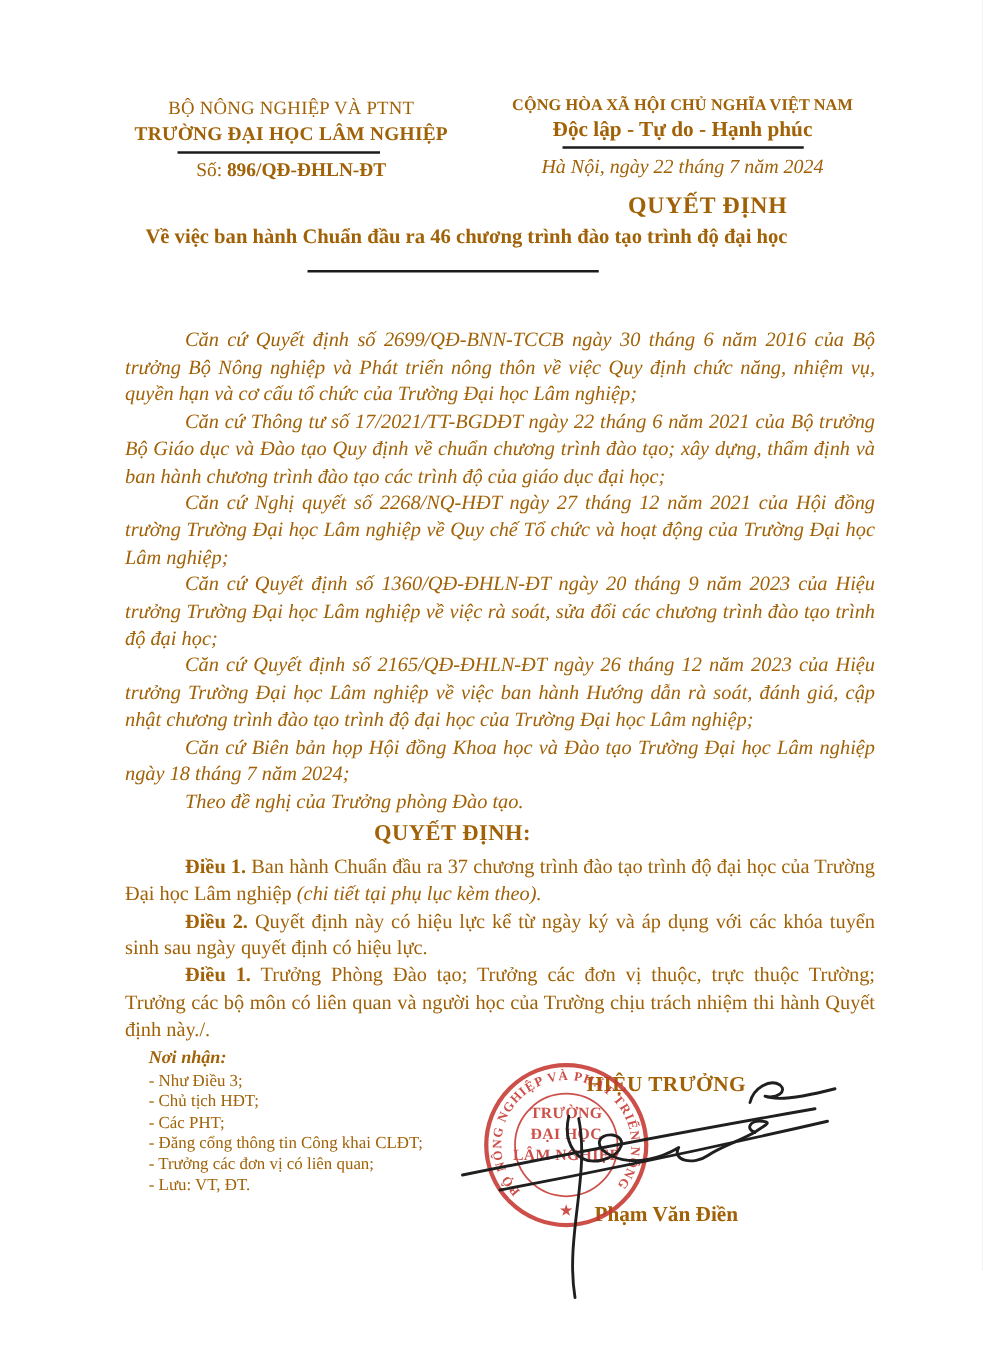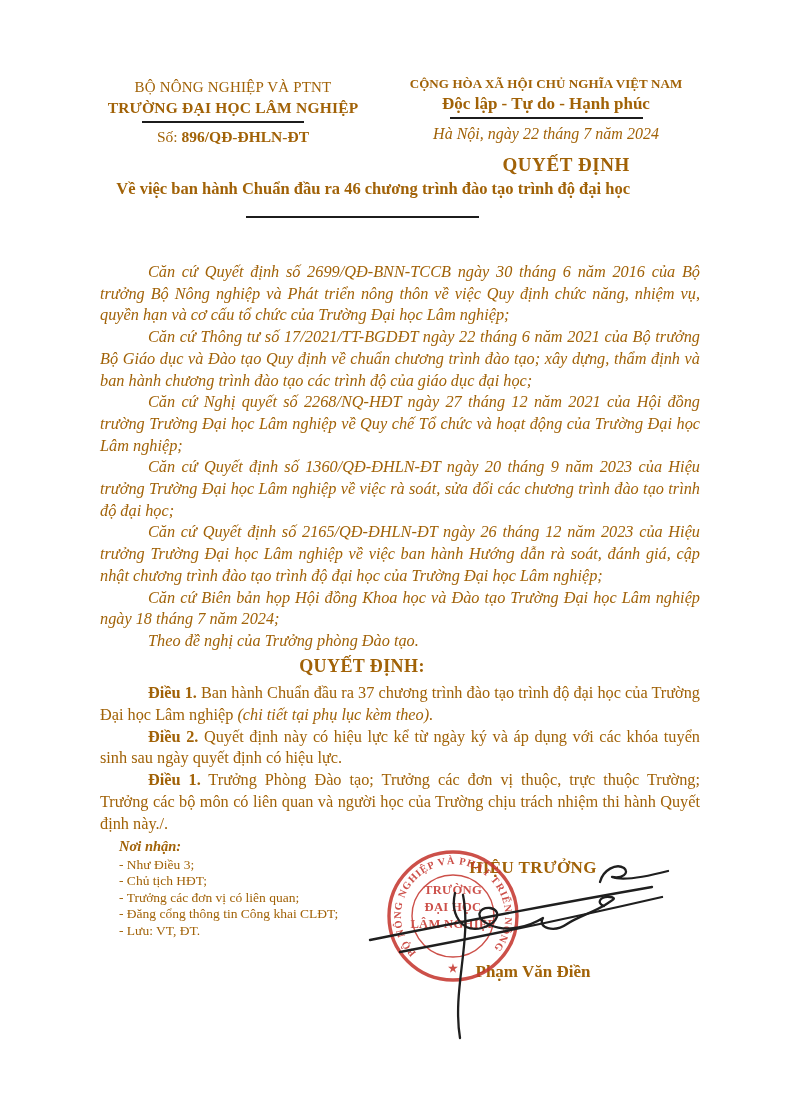--- a/index.html
+++ b/index.html
@@ -91,22 +91,23 @@
 
     <p class="article"><span class="lbl">Điều 1.</span><span> Ban hành Chuẩn đầu ra 37 chương trình đào tạo trình độ đại học của Trường Đại học Lâm nghiệp </span><span class="note">(chi tiết tại phụ lục kèm theo).</span></p>
     <p class="article"><span class="lbl">Điều 2.</span><span> Quyết định này có hiệu lực kể từ ngày ký và áp dụng với các khóa tuyển sinh sau ngày quyết định có hiệu lực.</span></p>
     <p class="article"><span class="lbl">Điều 1.</span><span> Trưởng Phòng Đào tạo; Trưởng các đơn vị thuộc, trực thuộc Trường; Trưởng các bộ môn có liên quan và người học của Trường chịu trách nhiệm thi hành Quyết định này./.</span></p>
   </div>
 
   <div class="recipients">
     <div class="lbl">Nơi nhận:</div>
     <div>- Như Điều 3;</div>
     <div>- Chủ tịch HĐT;</div>
+    <div>- Các PHT;</div>
+    <div>- Đăng cổng thông tin Công khai CLĐT;</div>
     <div>- Trưởng các đơn vị có liên quan;</div>
-    <div>- Đăng cổng thông tin Công khai CLĐT;</div>
     <div>- Lưu: VT, ĐT.</div>
   </div>
 
   <div class="signing">
     <div class="sig-title">HIỆU TRƯỞNG</div>
     <div class="sig-name">Phạm Văn Điền</div>
   </div>
 
   <svg class="stamp" viewBox="0 0 136 136" aria-hidden="true">
     <circle class="ring" cx="68" cy="68" r="64" stroke-width="3.4"></circle>

